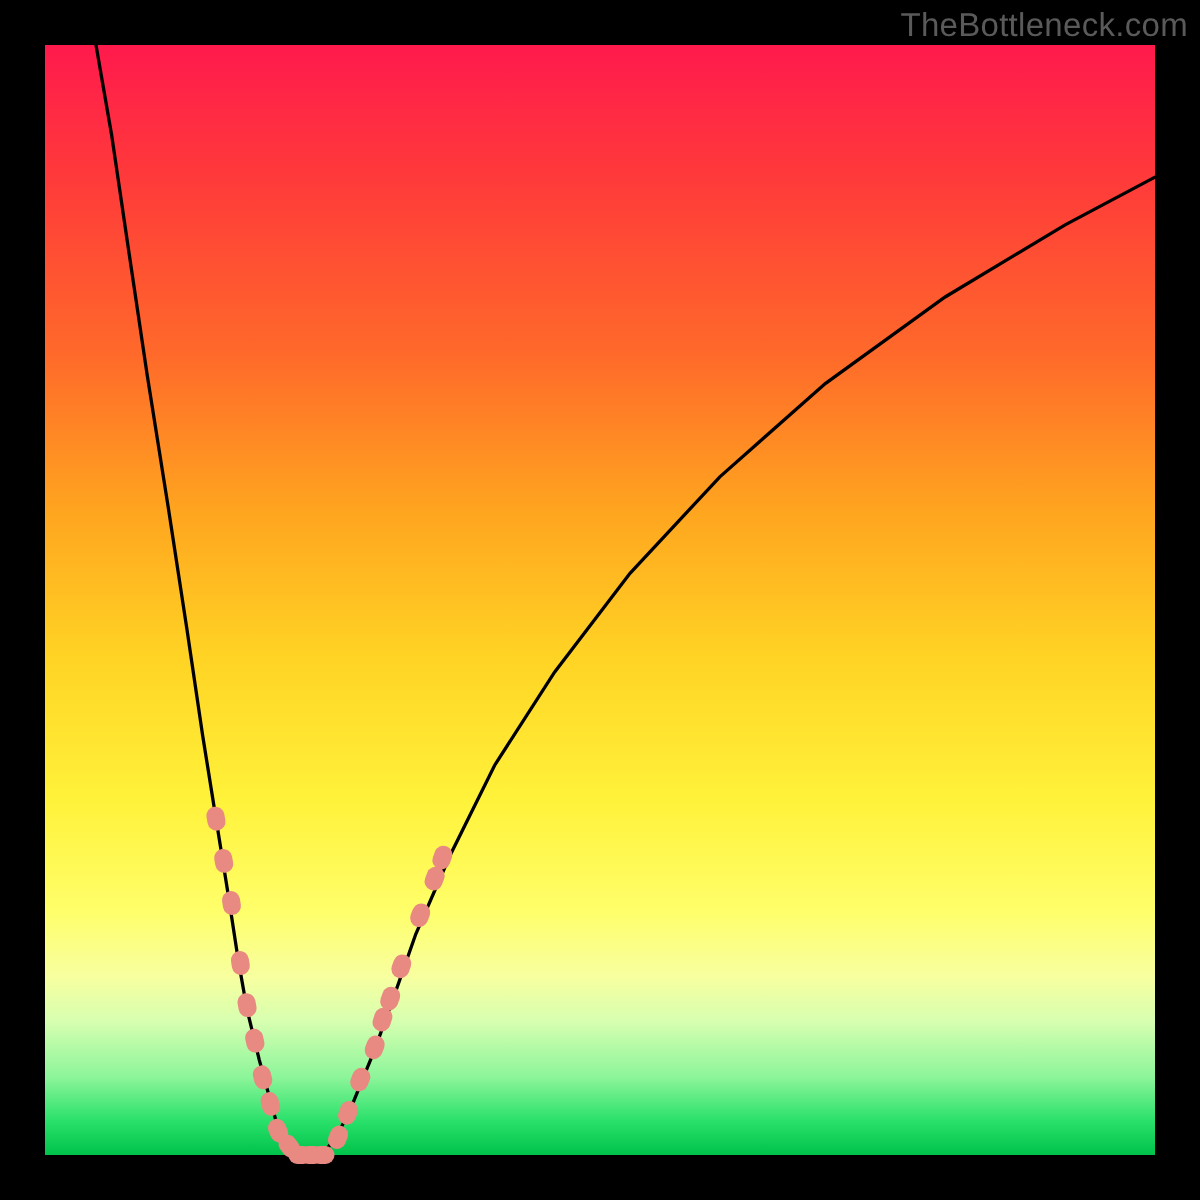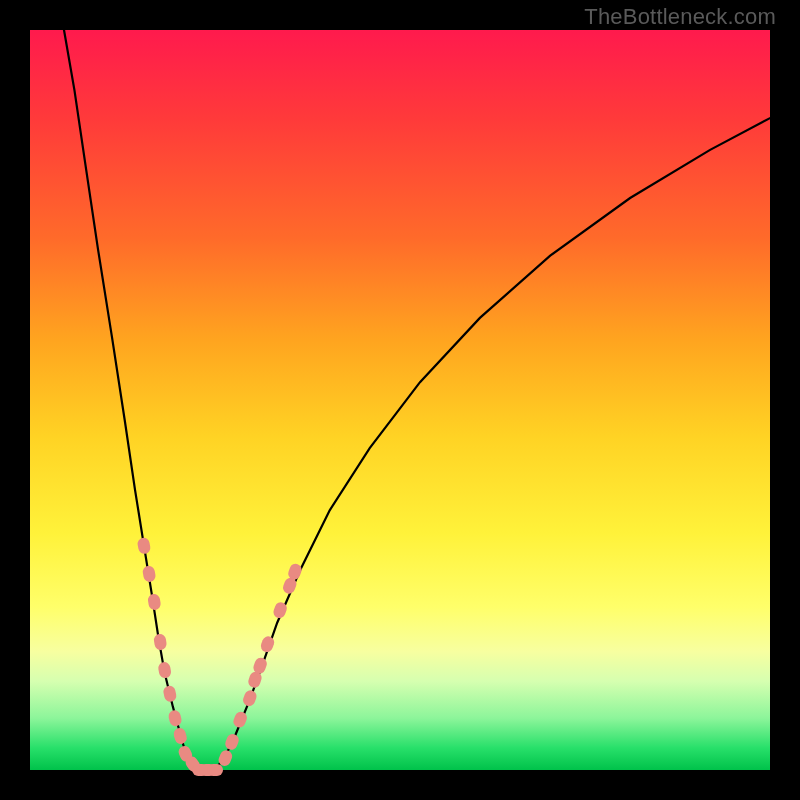--- a/index.html
+++ b/index.html
@@ -38,21 +38,21 @@
       #f7ffa0 84%,
       #d6ffb0 88%,
       #8cf59a 93%,
       #28e06a 97%,
       #00c24a 100%
     );
   }
   .watermark {
     position: absolute;
     top: 4px;
-    right: 24px;
+    right: 8px;
     color: #5a5a5a;
     font-size: 22px;
     font-weight: 500;
     letter-spacing: 0.2px;
     user-select: none;
   }
   svg.curves {
     position: absolute;
     top: 0;
     left: 0;

